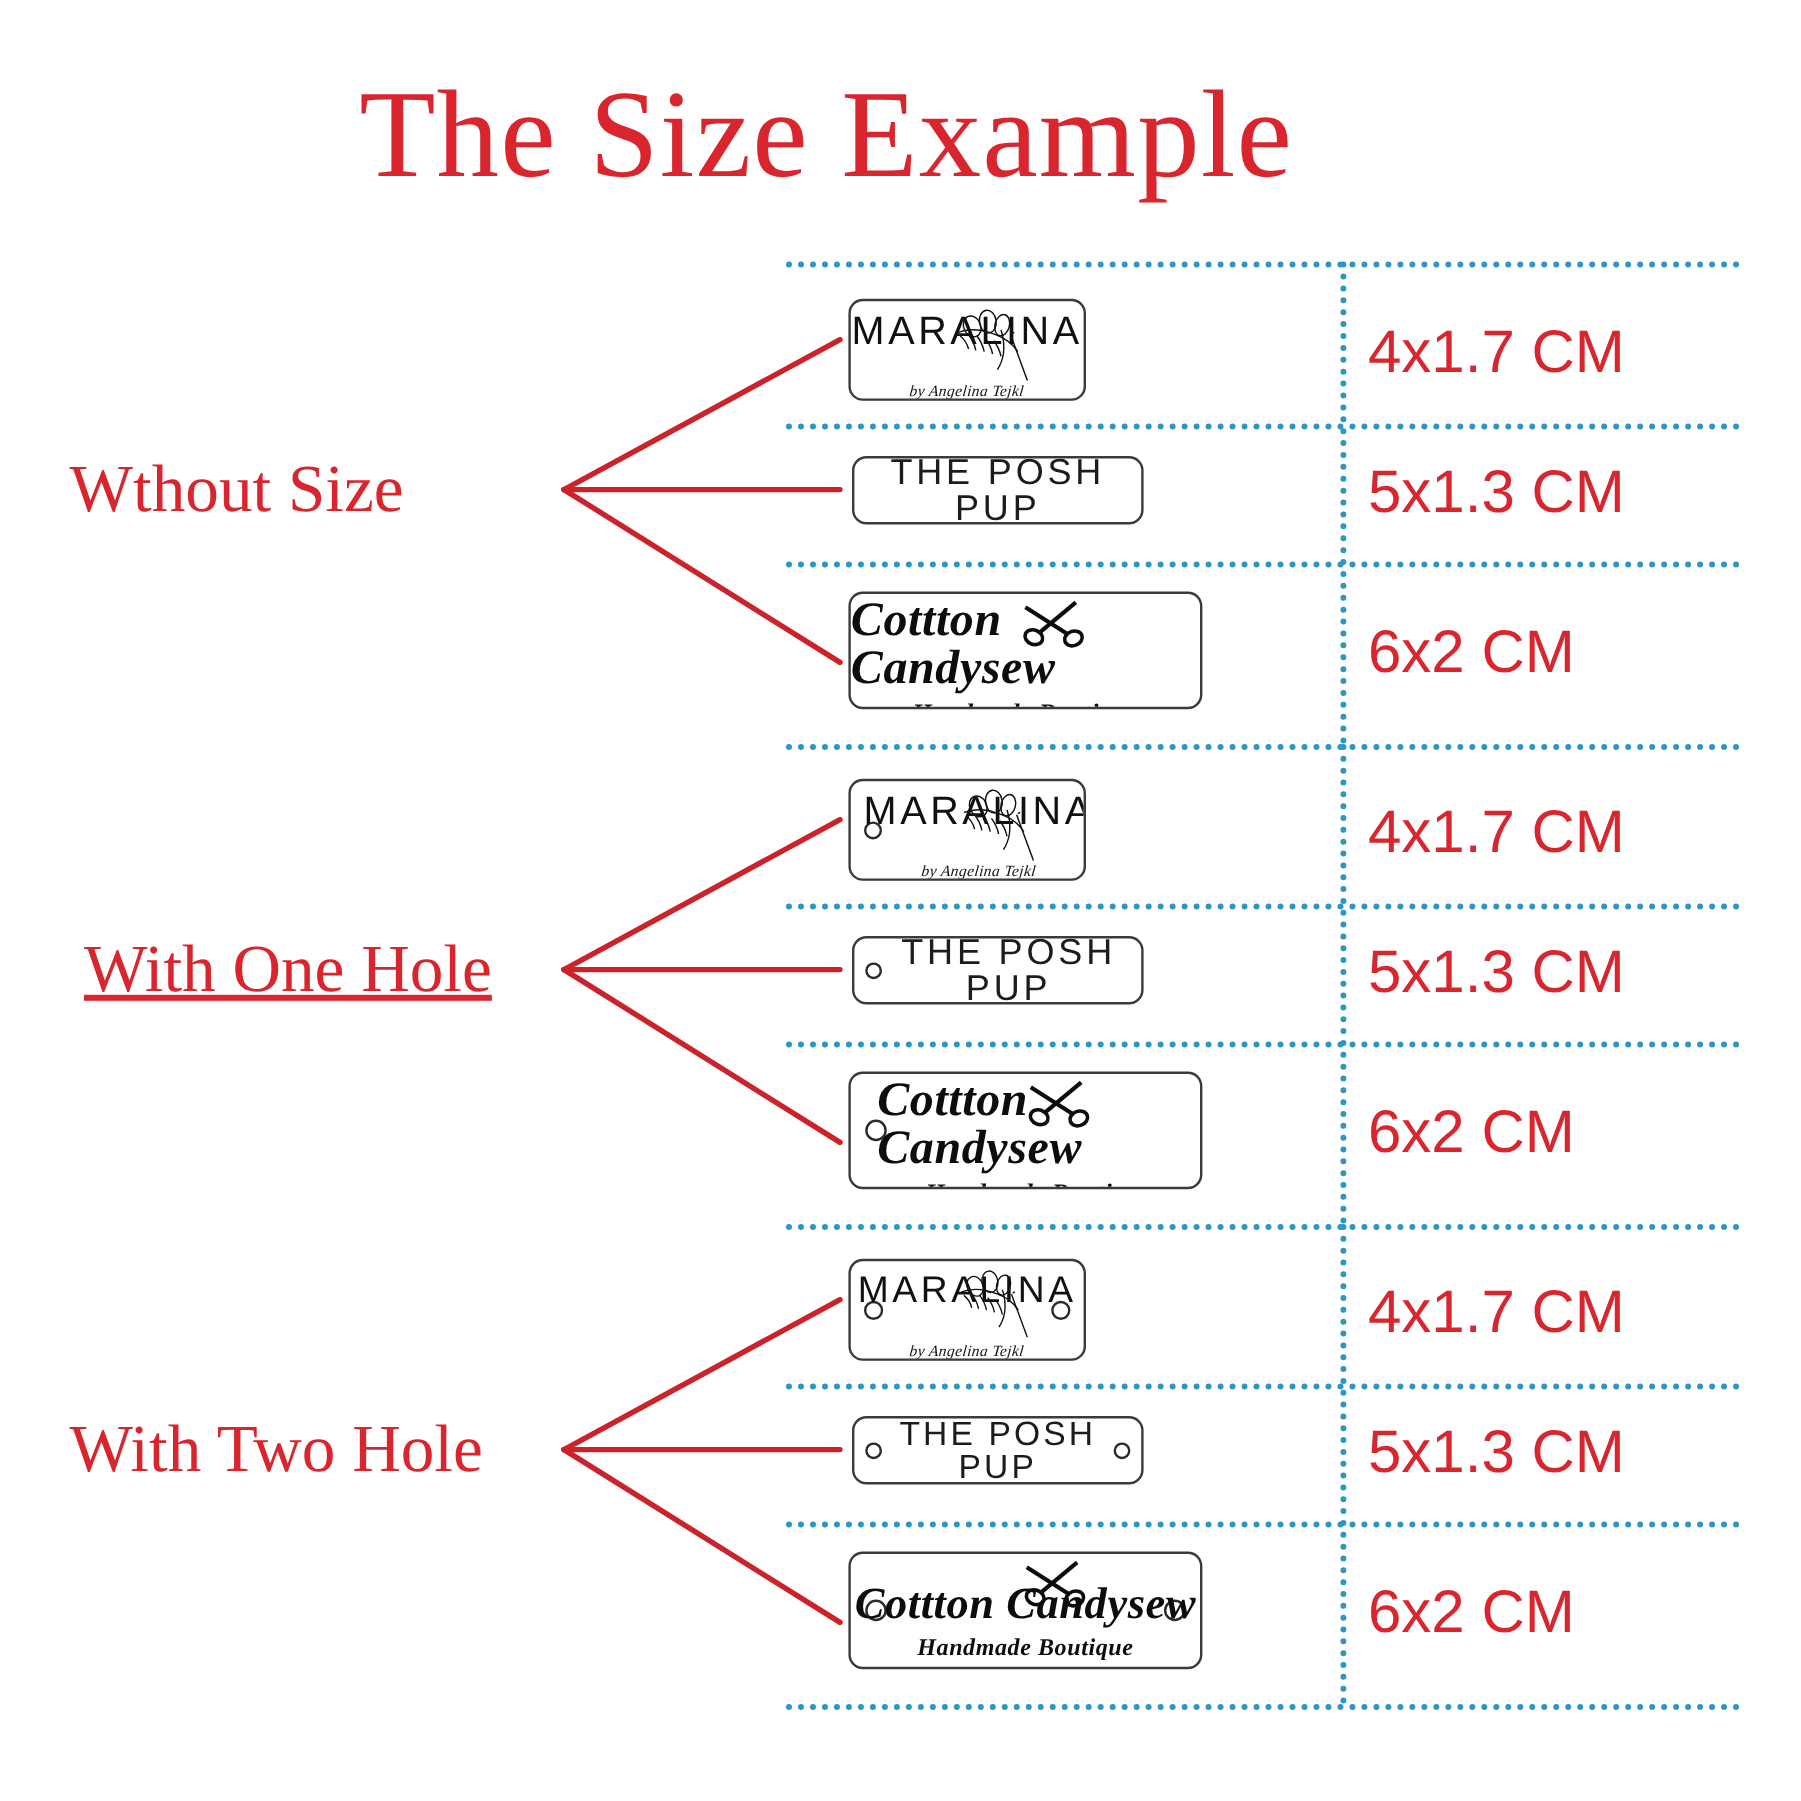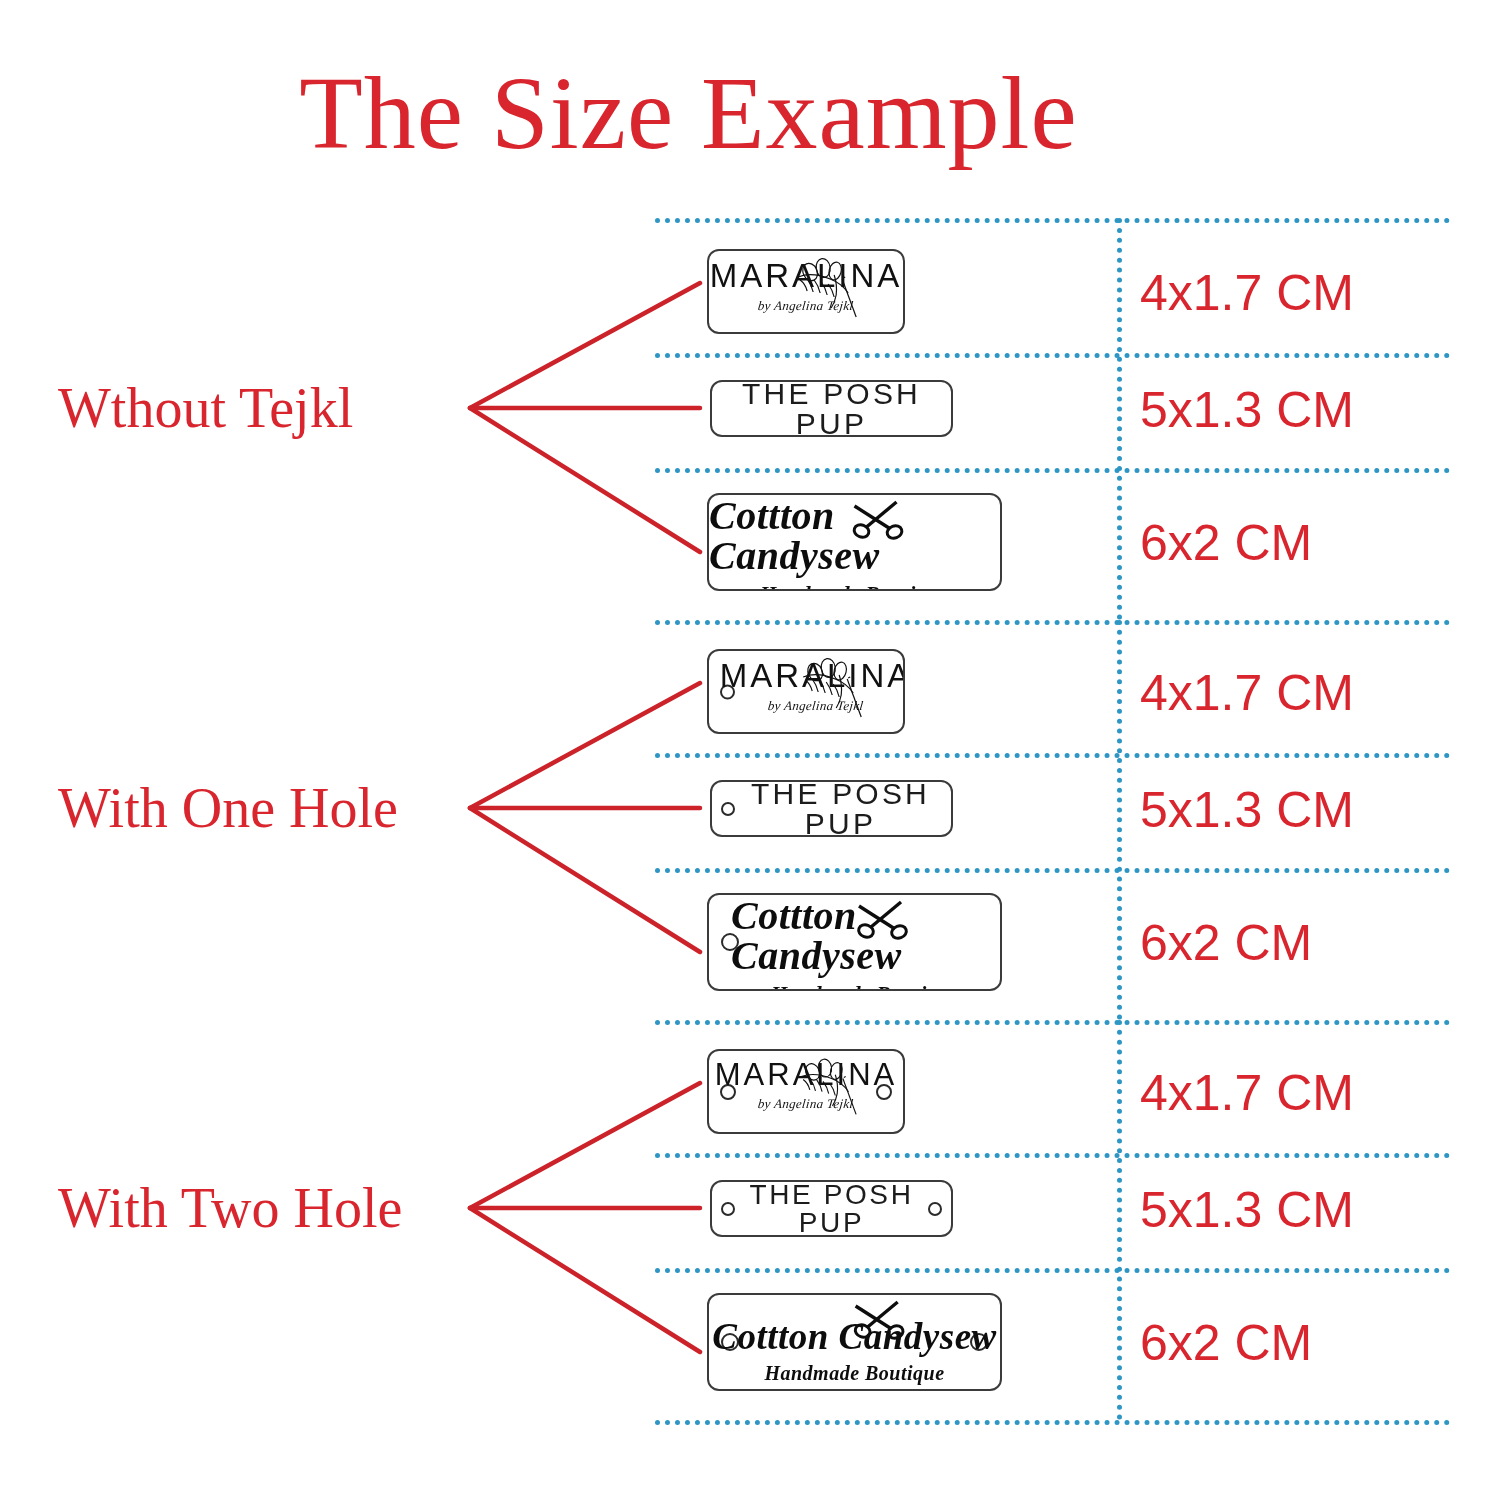--- a/index.html
+++ b/index.html
@@ -103,21 +103,21 @@
     transform: translateY(-50%);
   }
 
   
   .maralina-wrap {
     position: absolute;
     left: 0; right: 0; top: 0; bottom: 0;
     display: flex;
     flex-direction: column;
     align-items: center;
-    justify-content: flex-start;
+    justify-content: space-between;
   }
   .maralina-name {
     font-family: "Liberation Sans", sans-serif;
     font-size: 33px;
     letter-spacing: 3px;
     color: #111;
     line-height: 1;
     font-weight: 300;
     margin-top: 8px;
   }
@@ -219,22 +219,22 @@
       <line x1="470" y1="808" x2="700" y2="683"></line>
       <line x1="470" y1="808" x2="700" y2="808"></line>
       <line x1="470" y1="808" x2="700" y2="952"></line>
 
       <line x1="470" y1="1208" x2="700" y2="1083"></line>
       <line x1="470" y1="1208" x2="700" y2="1208"></line>
       <line x1="470" y1="1208" x2="700" y2="1352"></line>
     </g>
   </svg>
 
-  <div class="cat-label" style="left:58px;  top:380px;">Wthout Tejkl</div>
-  <div class="cat-label" style="left:58px;  top:780px;">With One Hole</div>
+  <div class="cat-label" style="left:58px;  top:380px;">Wthout Size</div>
+  <div class="cat-label" style="left:70px;  top:780px;text-decoration:underline;">With One Hole</div>
   <div class="cat-label" style="left:58px;  top:1180px;text-align:right;">With Two Hole</div>
 
   <div class="size-label" style="top:268px;">4x1.7 CM</div>
   <div class="size-label" style="top:385px;">5x1.3 CM</div>
   <div class="size-label" style="top:518px;">6x2 CM</div>
 
   <div class="size-label" style="top:668px;">4x1.7 CM</div>
   <div class="size-label" style="top:785px;">5x1.3 CM</div>
   <div class="size-label" style="top:918px;">6x2 CM</div>
 

